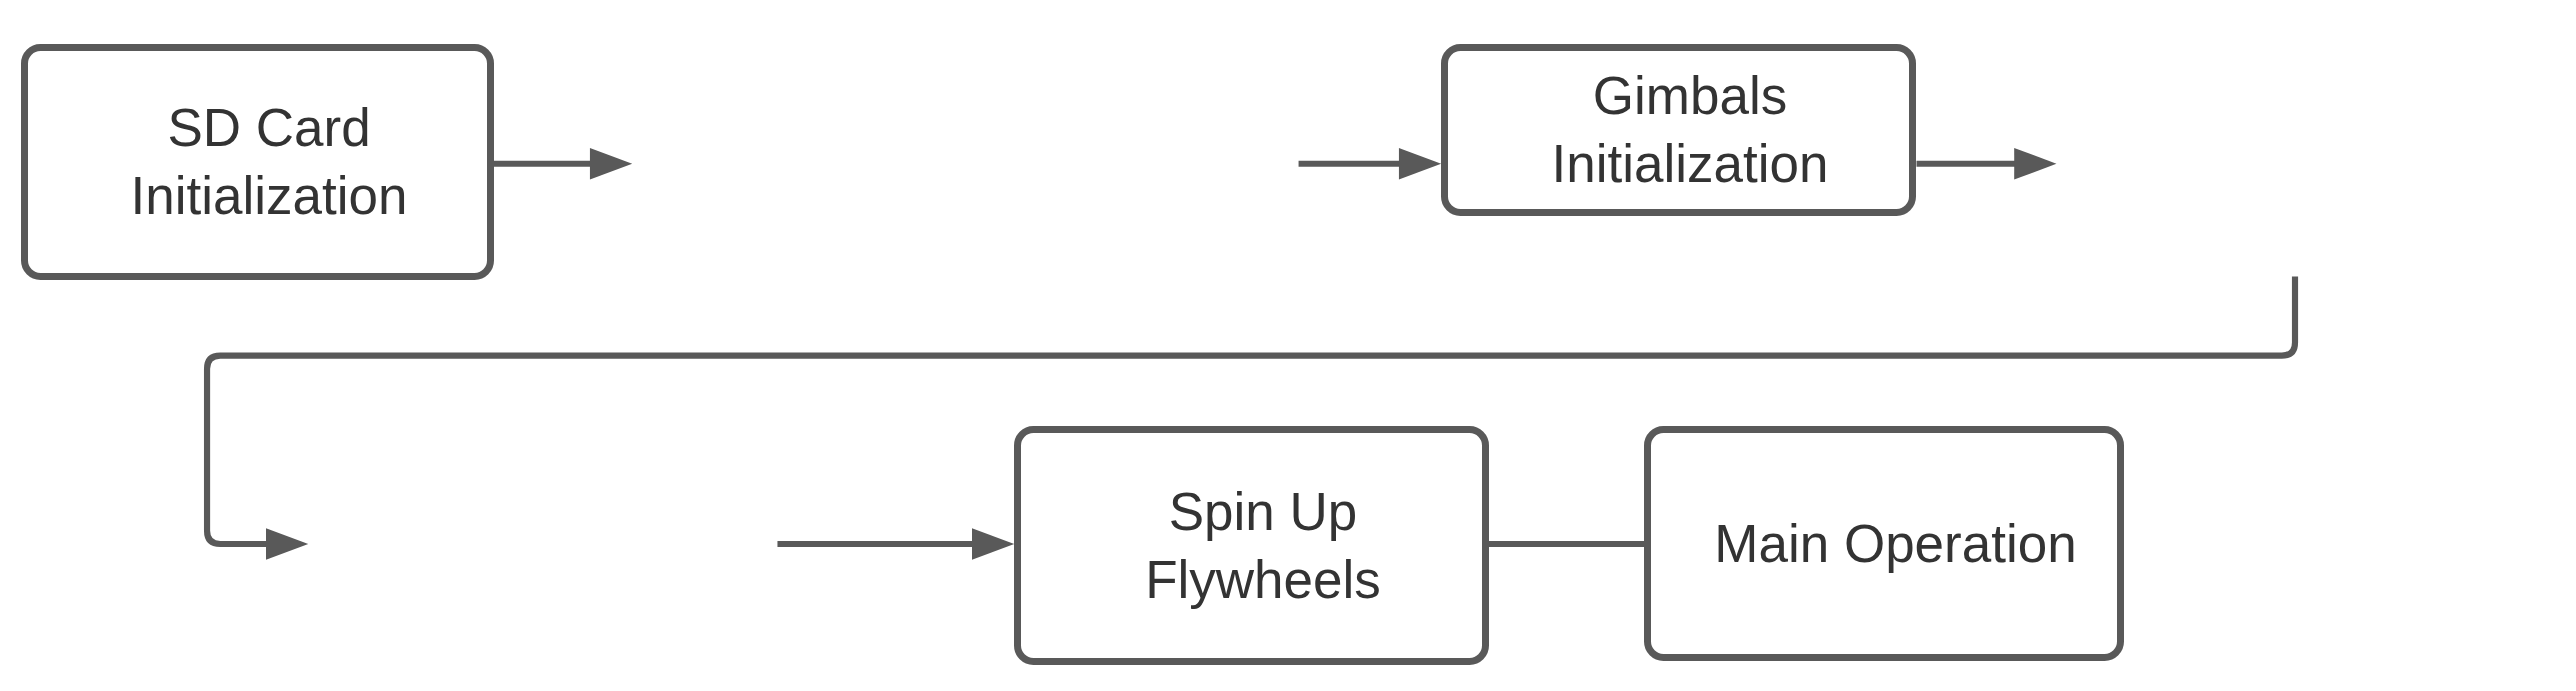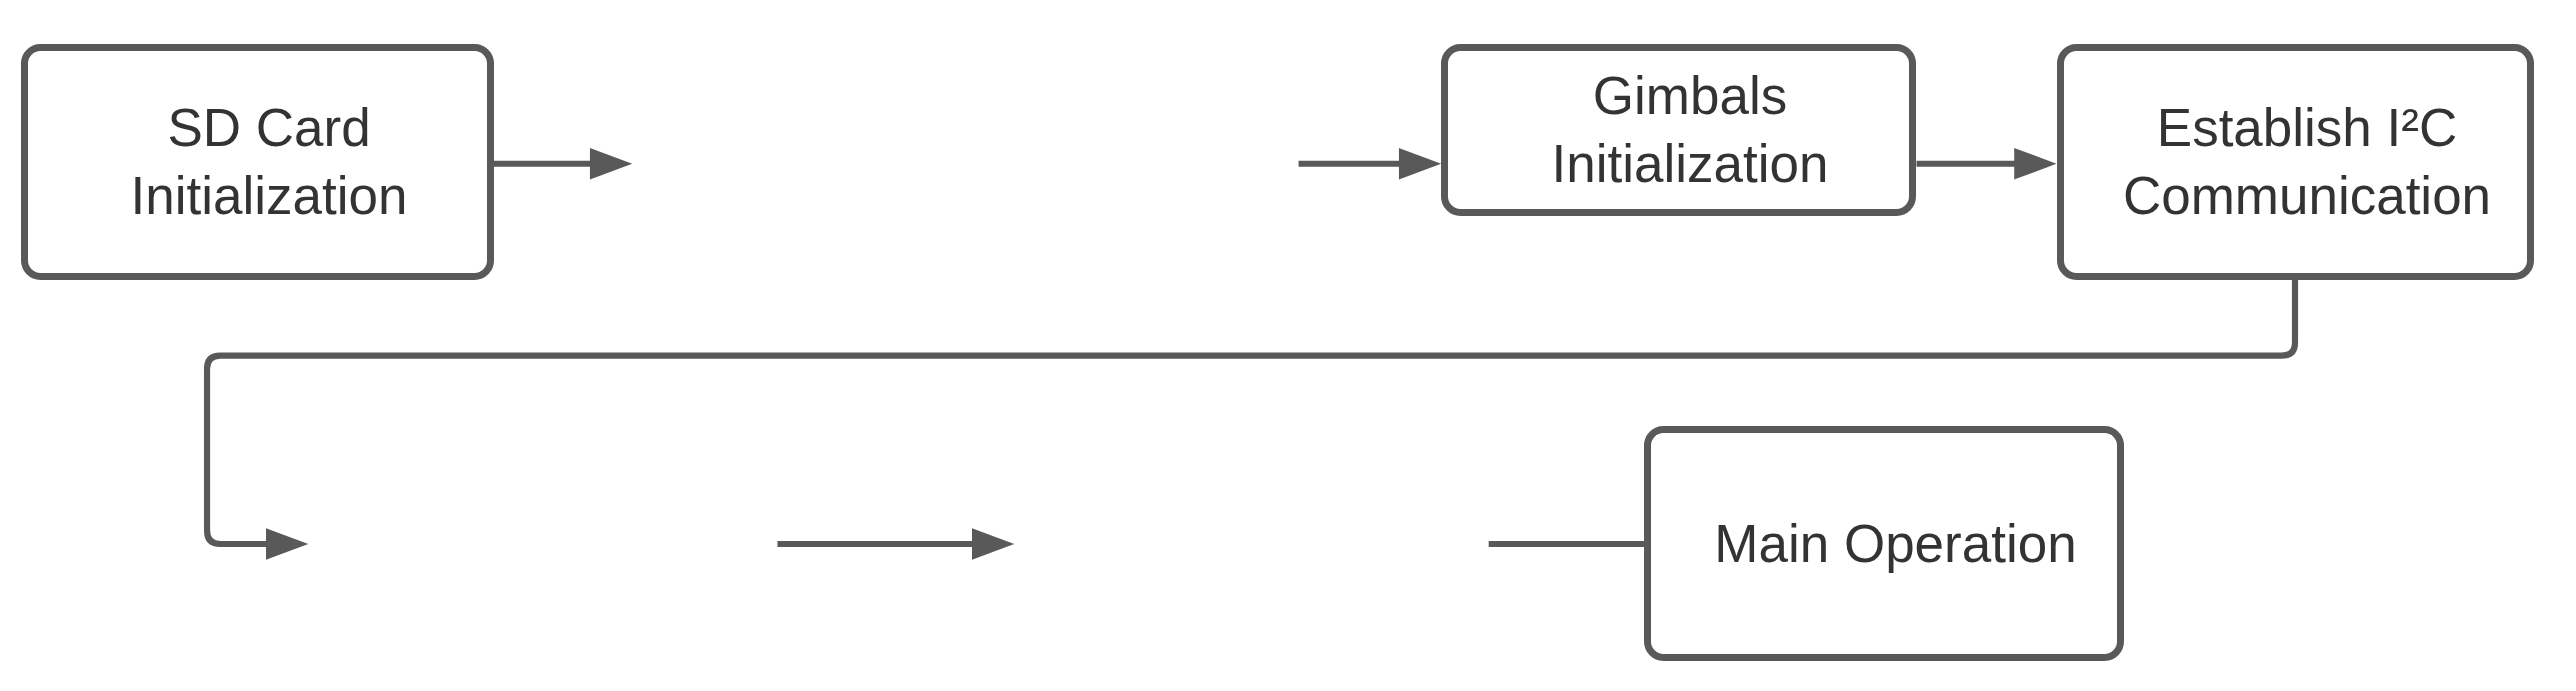--- a/index.html
+++ b/index.html
@@ -93,25 +93,25 @@
     <span class="node-label">SD Card
 Initialization</span>
   </div>
 
 
   <div class="node" style="left:1441px; top:44px; width:475px; height:172px;">
     <span class="node-label">Gimbals
 Initialization</span>
   </div>
 
-  <div class="node" style="left:2057px; top:44px; width:477px; height:236px;">
-    <span class="node-label">Establish I²C
-Communication</span>
-  </div>
 
 
+  <div class="node" style="left:1014px; top:426px; width:475px; height:239px;">
+    <span class="node-label">Spin Up
+Flywheels</span>
+  </div>
 
   <div class="node" style="left:1644px; top:426px; width:480px; height:235px;">
     <span class="node-label">Main Operation</span>
   </div>
 
 </div>
 
 
 </body></html>

